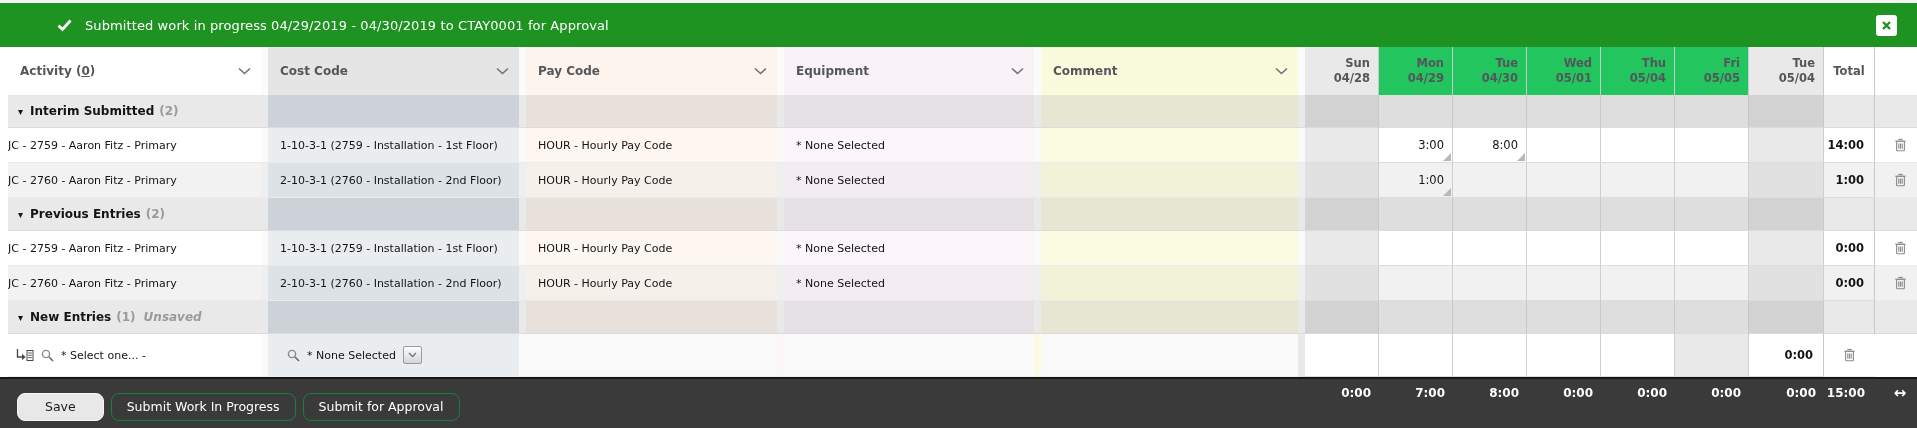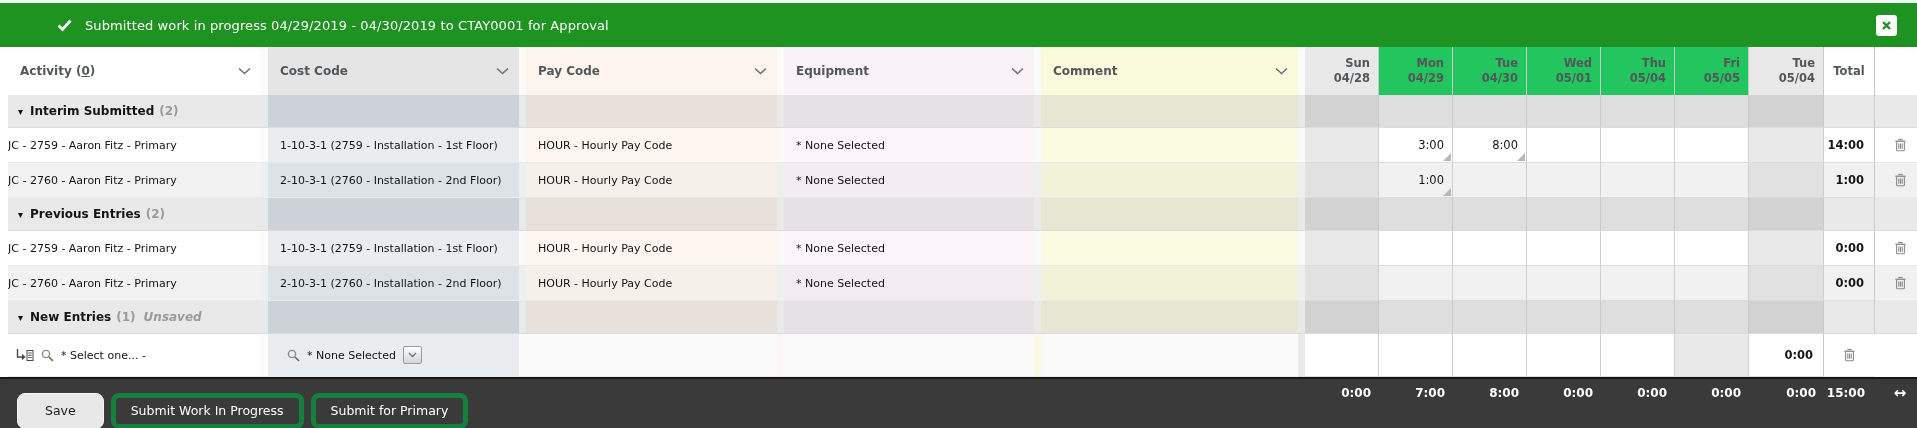--- a/index.html
+++ b/index.html
@@ -77,21 +77,21 @@
 
   
   .footer { position:relative; height:51px; background:#3a3a3a; border-top:2px solid #161616; }
   .footer-totals { position:absolute; top:2px; left:0; }
   .footer-totals .c { height:24px; color:#fff; font-weight:bold; font-size:12px; justify-content:flex-end; padding-right:8px; }
   .footer-totals .tot-cell { padding-right:10px; }
   .footer-totals .resize-cell { justify-content:center; padding:0; font-size:15px; }
   .footer-buttons { position:absolute; top:14px; left:17px; display:flex; gap:7px; }
   .btn { font-family:inherit; font-size:12.5px; border-radius:8px; padding:5px 15px; cursor:pointer; line-height:1.25; }
   .btn-light { background:#e8e8e8; color:#1c1c1c; border:1px solid #f5f5f5; padding:5px 27px; }
-  .btn-dark { background:transparent; color:#fff; border:5px solid #15803d; }
+  .btn-dark { background:transparent; color:#fff; border:1px solid #15803d; }
 </style>
 </head>
 <body>
 
 <div class="app">
   <div class="top-strip"></div>
 
   <div class="banner">
     <span style="display:flex">
       <svg width="15" height="13" viewBox="0 0 15 13">
@@ -488,16 +488,16 @@
         <div class="c">0:00</div>
         <div class="c">0:00</div>
         <div class="c">0:00</div>
         <div class="c">0:00</div>
         <div class="c tot-cell">15:00</div>
         <div class="c resize-cell">↔</div>
       </div>
     <div class="footer-buttons" id="footer-buttons">
         <button class="btn btn-light">Save</button>
         <button class="btn btn-dark">Submit Work In Progress</button>
-        <button class="btn btn-dark">Submit for Primary</button>
+        <button class="btn btn-dark">Submit for Approval</button>
       </div>
   </div>
 </div>
 
 </body></html>

